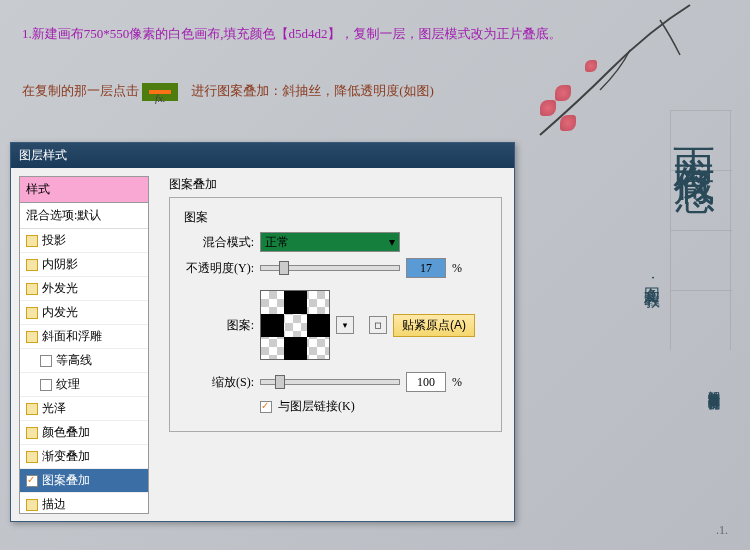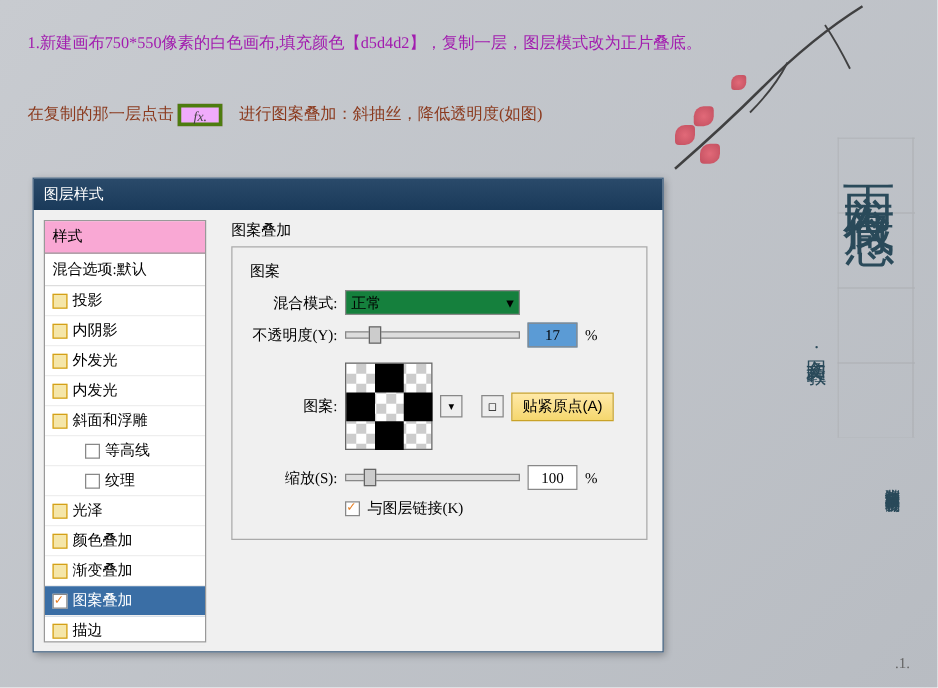--- a/index.html
+++ b/index.html
@@ -1,27 +1,27 @@
 <!DOCTYPE html>
 <html><head>
 <meta charset="utf-8">
 <style>
 * { margin: 0; padding: 0; box-sizing: border-box; }
 body { width: 750px; height: 550px; background: linear-gradient(135deg, #c8cbd0, #b8bcc2); font-family: "SimSun", serif; position: relative; overflow: hidden; }
 .tutorial-text { position: absolute; top: 22px; left: 22px; font-size: 13px; color: #a21caf; line-height: 1.8; }
 .tutorial-text2 { position: absolute; top: 82px; left: 22px; font-size: 13px; color: #8b3a1e; }
-.fx-btn { display: inline-block; width: 36px; height: 18px; background: #f0abfc; border: 3px solid #4d7c0f; vertical-align: middle; text-align: center; font-style: italic; font-size: 11px; color: #444; line-height: 16px; }
-.dialog { position: absolute; top: 142px; left: 26px; width: 505px; height: 380px; background: #f0f0f0; border: 1px solid #3a5a7a; box-shadow: 2px 2px 6px rgba(0,0,0,0.3); }
+.fx-btn { display: inline-block; width: 36px; height: 18px; background: #f97316; border: 7px solid #4d7c0f; vertical-align: middle; text-align: center; font-style: italic; font-size: 11px; color: #444; line-height: 16px; }
+.dialog { position: absolute; top: 142px; left: 10px; width: 505px; height: 380px; background: #f0f0f0; border: 1px solid #3a5a7a; box-shadow: 2px 2px 6px rgba(0,0,0,0.3); }
 .titlebar { background: linear-gradient(#2a4a6a, #1a3a5a); color: #fff; font-size: 12px; padding: 4px 8px; font-family: "SimSun"; }
 .dialog-body { display: flex; height: calc(100% - 24px); }
 .style-list { width: 130px; background: #fff; border: 1px solid #999; margin: 8px; padding: 0; }
 .style-list-header { background: #f9a8d4; border-bottom: 1px solid #999; padding: 4px 6px; font-size: 12px; }
 .style-list-sub { padding: 4px 6px; font-size: 12px; border-bottom: 1px solid #ddd; }
 .style-item { padding: 3px 6px; font-size: 12px; display: flex; align-items: center; gap: 4px; border-bottom: 1px solid #eee; }
-.style-item.indent { padding-left: 32px; }
+.style-item.indent { padding-left: 20px; }
 .style-item.selected { background: #3a6ea5; color: #fff; }
 .chk { width: 12px; height: 12px; border: 1px solid #888; display: inline-block; background: #fff; }
 .chk.on { background: #fff; position: relative; }
 .chk.on::after { content: "✓"; color: #e67e22; font-size: 10px; position: absolute; top: -2px; left: 0; }
 .yellow-box { width: 12px; height: 12px; border: 1px solid #d4a017; background: #f5e6a8; display: inline-block; }
 .panel { flex: 1; padding: 8px 12px; font-size: 12px; }
 .panel-title { font-size: 12px; margin-bottom: 4px; }
 .fieldset { border: 1px solid #aaa; padding: 12px 10px 10px; margin-top: 2px; }
 .fieldset-label { font-size: 12px; margin-top: -18px; background: #f0f0f0; display: inline-block; padding: 0 4px; }
 .row { display: flex; align-items: center; margin: 6px 4px; gap: 6px; }

